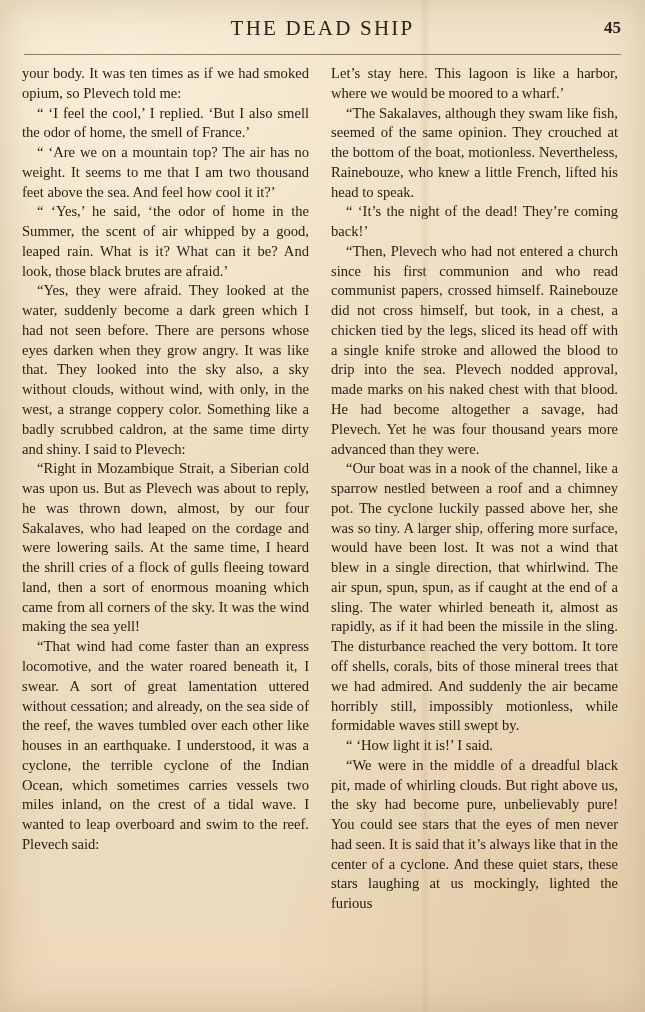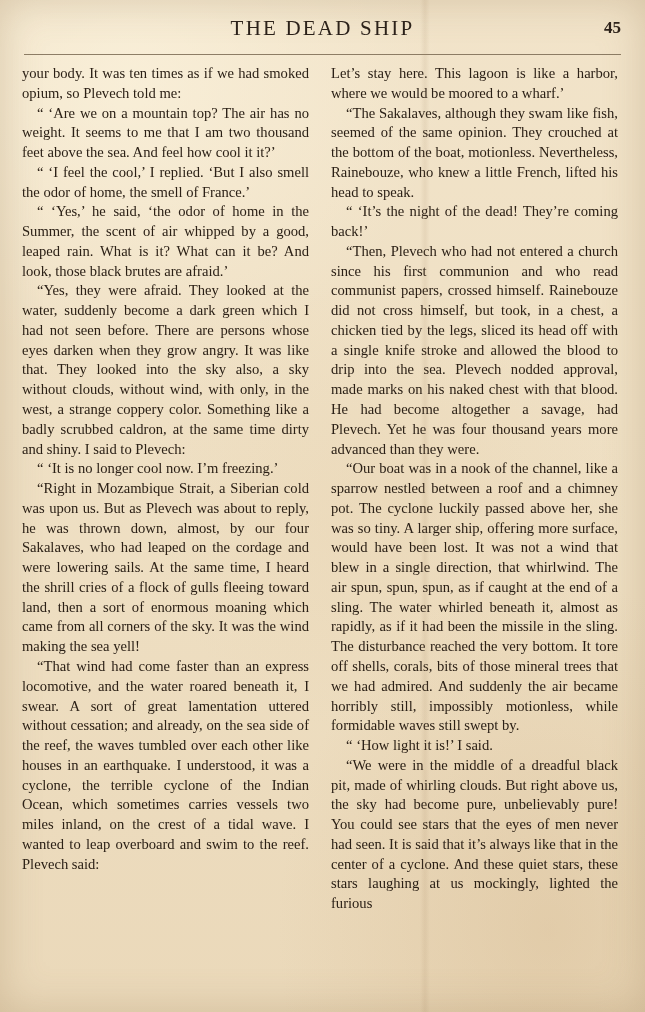--- a/index.html
+++ b/index.html
@@ -113,25 +113,24 @@
     <div class="book-title">THE DEAD SHIP</div>
     <div class="page-number">45</div>
   </div>
 
   <div class="rule"></div>
 
   <div class="columns">
 
     <div class="col">
       <p>your body. It was ten times as if we had smoked opium, so Plevech told me:</p>
+      <p class="indent">“ ‘I feel the cool,’ I replied. ‘But I also smell the odor of home, the smell of France.’</p>
       <p class="indent">“ ‘Are we on a mountain top? The air has no weight. It seems to me that I am two thousand feet above the sea. And feel how cool it it?’</p>
-      <p class="indent">“ ‘I feel the cool,’ I replied. ‘But I also smell the odor of home, the smell of France.’</p>
       <p class="indent">“ ‘Yes,’ he said, ‘the odor of home in the Summer, the scent of air whipped by a good, leaped rain. What is it? What can it be? And look, those black brutes are afraid.’</p>
       <p class="indent">“Yes, they were afraid. They looked at the water, suddenly become a dark green which I had not seen before. There are persons whose eyes darken when they grow angry. It was like that. They looked into the sky also, a sky without clouds, without wind, with only, in the west, a strange coppery color. Something like a badly scrubbed caldron, at the same time dirty and shiny. I said to Plevech:</p>
-      <p class="indent">“ ‘It is no longer cool now. I’m freezing.’</p>
       <p class="indent">“Right in Mozambique Strait, a Siberian cold was upon us. But as Plevech was about to reply, he was thrown down, almost, by our four Sakalaves, who had leaped on the cordage and were lowering sails. At the same time, I heard the shrill cries of a flock of gulls fleeing toward land, then a sort of enormous moaning which came from all corners of the sky. It was the wind making the sea yell!</p>
       <p class="indent">“That wind had come faster than an express locomotive, and the water roared beneath it, I swear. A sort of great lamentation uttered without cessation; and already, on the sea side of the reef, the waves tumbled over each other like houses in an earthquake. I understood, it was a cyclone, the terrible cyclone of the Indian Ocean, which sometimes carries vessels two miles inland, on the crest of a tidal wave. I wanted to leap overboard and swim to the reef. Plevech said:</p>
     </div>
 
     <div class="col">
       <p>Let’s stay here. This lagoon is like a harbor, where we would be moored to a wharf.’</p>
       <p class="indent">“The Sakalaves, although they swam like fish, seemed of the same opinion. They crouched at the bottom of the boat, motionless. Nevertheless, Rainebouze, who knew a little French, lifted his head to speak.</p>
       <p class="indent">“ ‘It’s the night of the dead! They’re coming back!’</p>
       <p class="indent">“Then, Plevech who had not entered a church since his first communion and who read communist papers, crossed himself. Rainebouze did not cross himself, but took, in a chest, a chicken tied by the legs, sliced its head off with a single knife stroke and allowed the blood to drip into the sea. Plevech nodded approval, made marks on his naked chest with that blood. He had become altogether a savage, had Plevech. Yet he was four thousand years more advanced than they were.</p>
       <p class="indent">“Our boat was in a nook of the channel, like a sparrow nestled between a roof and a chimney pot. The cyclone luckily passed above her, she was so tiny. A larger ship, offering more surface, would have been lost. It was not a wind that blew in a single direction, that whirlwind. The air spun, spun, spun, as if caught at the end of a sling. The water whirled beneath it, almost as rapidly, as if it had been the missile in the sling. The disturbance reached the very bottom. It tore off shells, corals, bits of those mineral trees that we had admired. And suddenly the air became horribly still, impossibly motionless, while formidable waves still swept by.</p>

